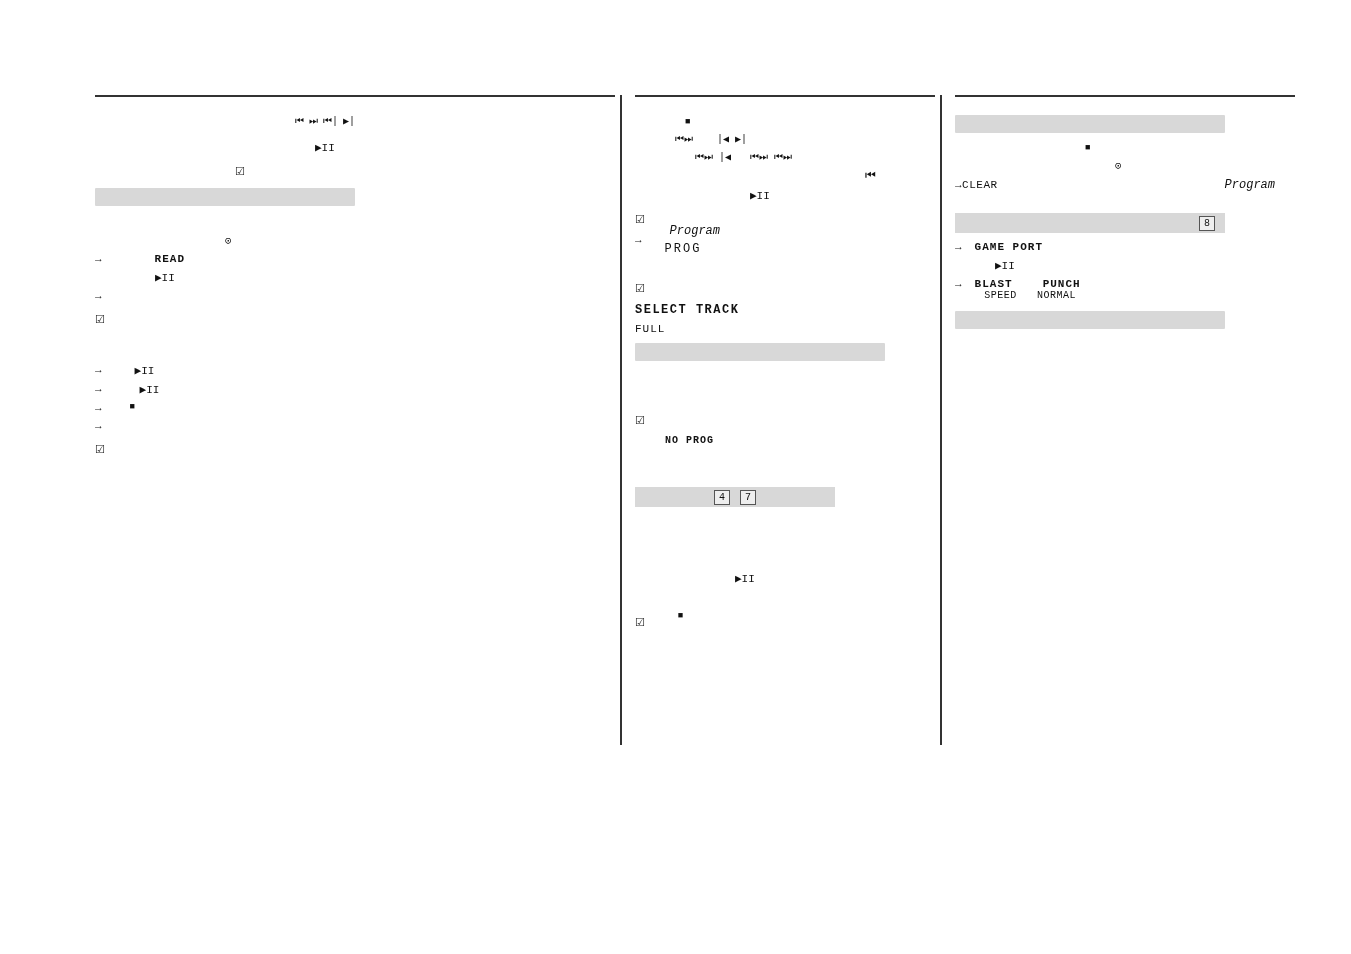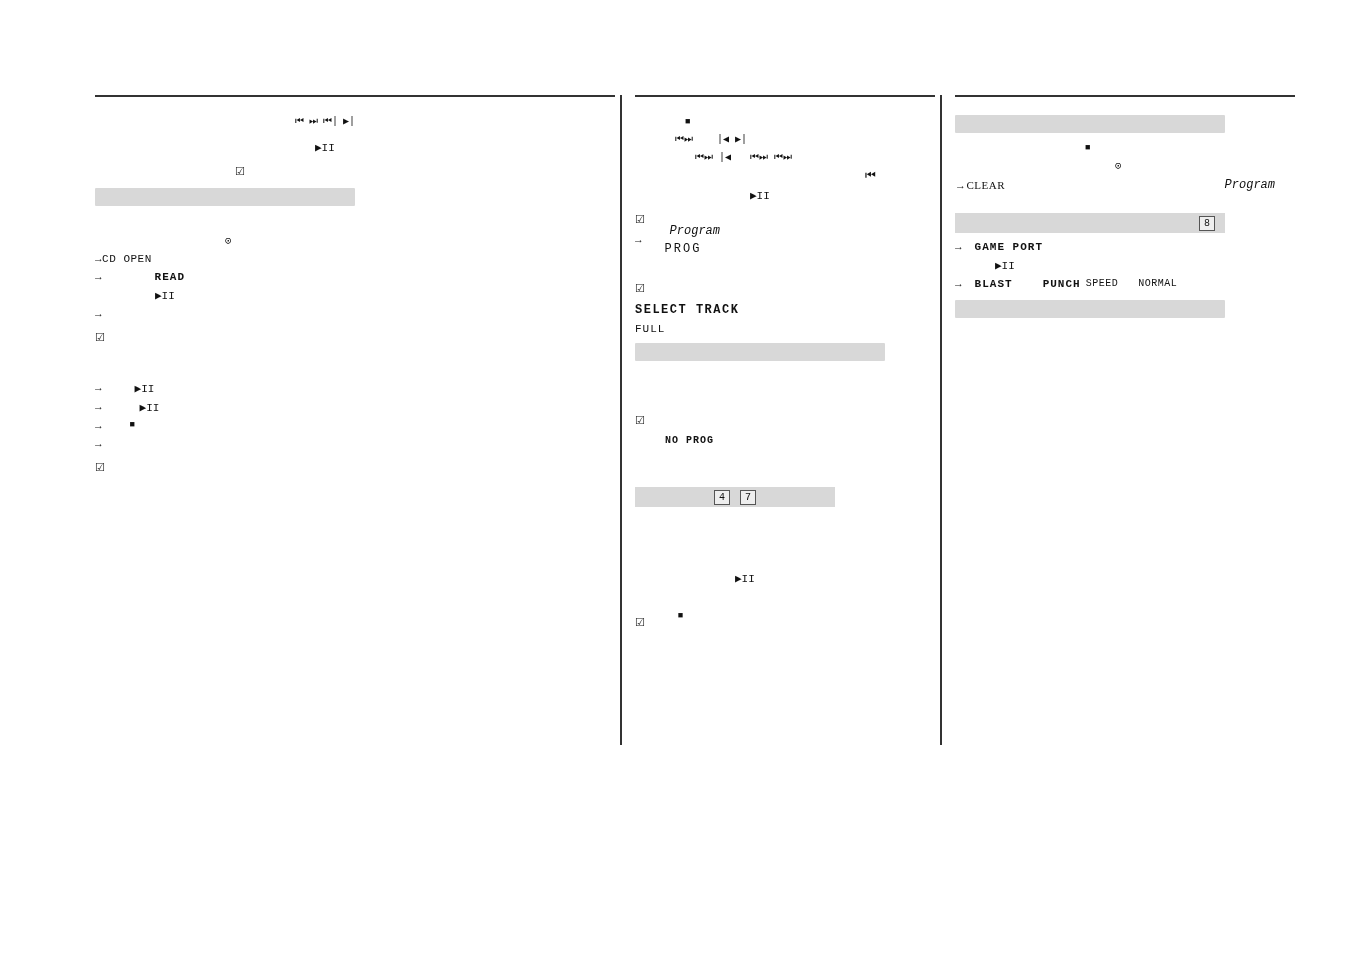--- a/index.html
+++ b/index.html
@@ -114,21 +114,21 @@
       letter-spacing: 1px;
     }
 
     .speed-normal-text {
       font-family: 'Courier New', monospace;
       font-size: 10px;
       letter-spacing: 0.5px;
     }
 
     .clear-text {
-      font-family: Liberation Serif, serif;
+      font-family: Liberation Mono, monospace;
       font-size: 11px;
       letter-spacing: 0.5px;
     }
 
     .program-italic {
       font-style: italic;
       font-size: 12px;
     }
 
     .spacer { height: 8px; }
@@ -168,23 +168,20 @@
     <div class="gray-bar" style="width:260px;"></div>
 
     <div class="spacer-lg"></div>
 
     <div class="row">
       <div style="margin-left:130px;">
         <span>⊙</span>
       </div>
     </div>
 
-    <div class="row">
-      <span class="cd-open-text">→CD OPEN</span>
-    </div>
 
     <div class="row">
       <span style="margin-right:50px;">→</span>
       <span class="read-text">READ</span>
     </div>
 
     <div class="row" style="margin-left:60px;">
       <span>▶II</span>
     </div>
 
@@ -355,21 +352,21 @@
       <span style="margin-right:10px;">→</span>
       <span class="game-port-text">GAME PORT</span>
     </div>
 
     <div class="row" style="margin-left:40px; margin-top:5px;">
       <span>▶II</span>
     </div>
 
     <div class="row" style="margin-top:5px;">
       <span style="margin-right:10px;">→</span>
-      <div style="display:flex; flex-direction:row; align-items:flex-start;">
+      <div style="display:flex; flex-direction:column; align-items:center;">
         <div style="display:flex; gap:30px;">
           <span class="blast-punch-text">BLAST</span>
           <span class="blast-punch-text">PUNCH</span>
         </div>
         <div style="display:flex; gap:20px; margin-left:5px;">
           <span class="speed-normal-text">SPEED</span>
           <span class="speed-normal-text">NORMAL</span>
         </div>
       </div>
     </div>

